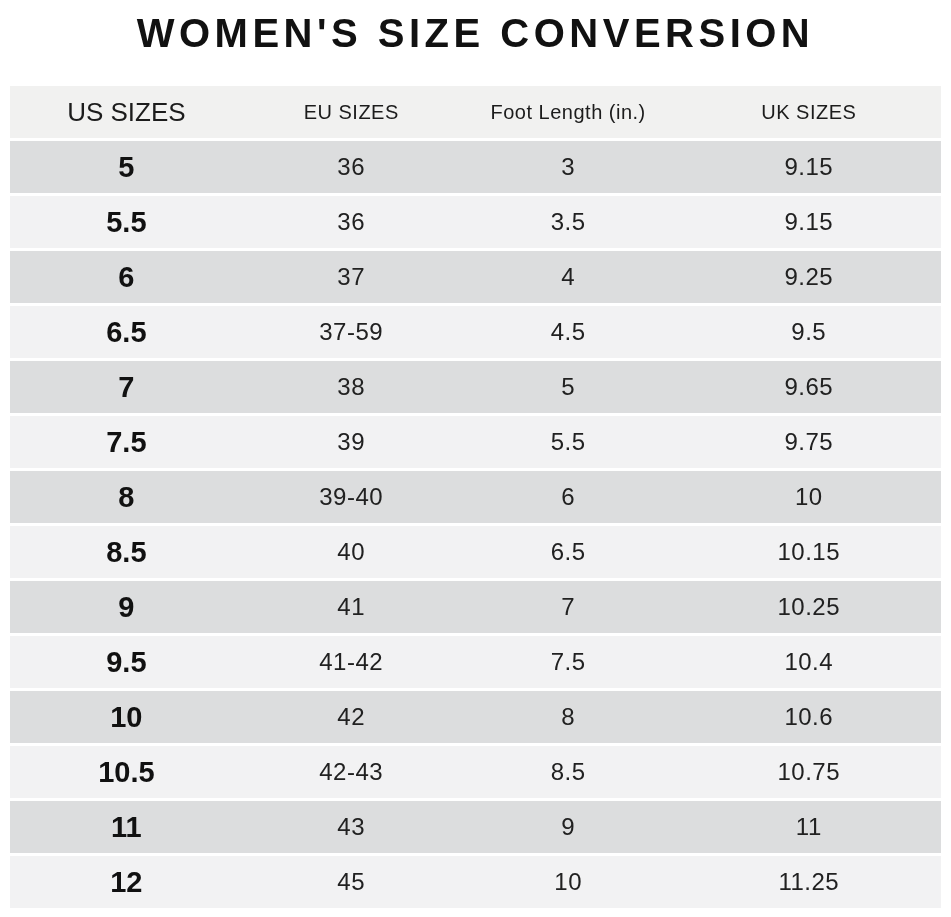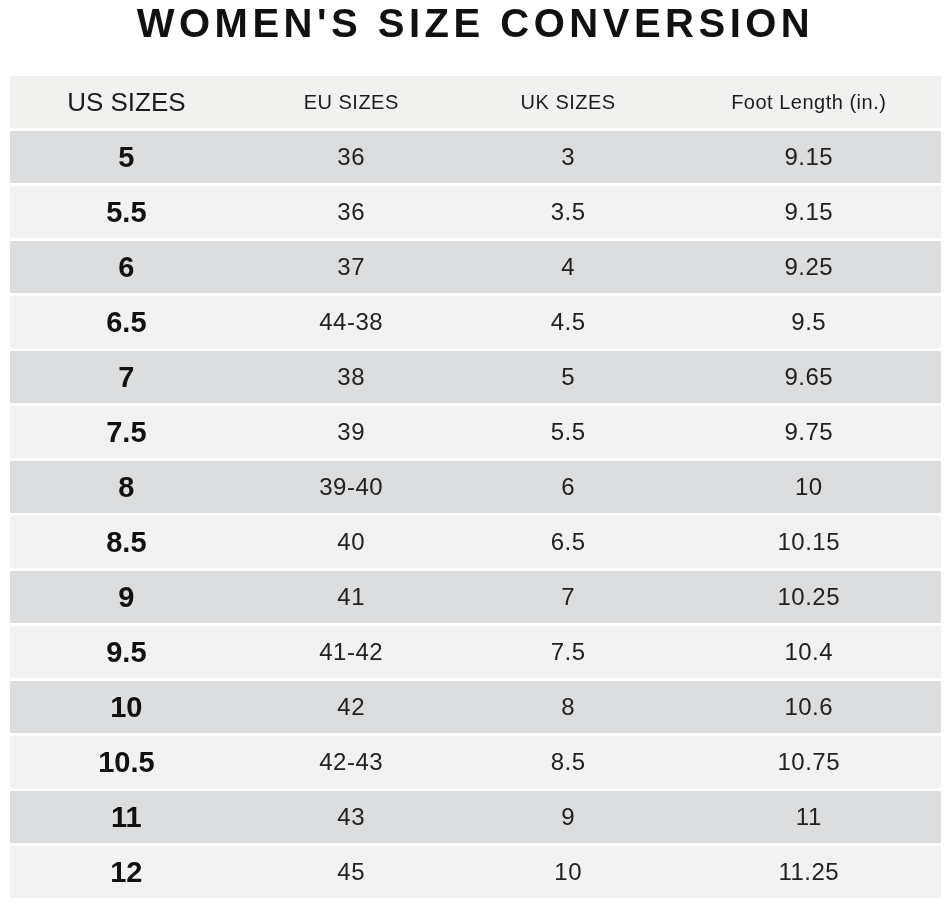--- a/index.html
+++ b/index.html
@@ -11,21 +11,21 @@
     overflow: hidden;
     font-family: "Liberation Sans", sans-serif;
   }
   .page {
     width: 951px;
     height: 917px;
     box-sizing: border-box;
   }
   .title {
     margin: 0;
-    padding-top: 1px;
+    padding-top: 11px;
     height: 47px;
     text-align: center;
     font-size: 40px;
     font-weight: 700;
     letter-spacing: 4.5px;
     color: #111111;
     font-family: "Liberation Sans", sans-serif;
     white-space: nowrap;
   }
   .table {
@@ -72,22 +72,22 @@
 </head>
 <body>
 
 <div class="page">
   <h1 class="title">WOMEN'S SIZE CONVERSION</h1>
 
   <div class="table">
     <div class="row header">
       <div class="cell us">US SIZES</div>
       <div class="cell">EU SIZES</div>
+      <div class="cell">Foot Length (in.)</div>
       <div class="cell">UK SIZES</div>
-      <div class="cell">Foot Length (in.)</div>
     </div>
 
   <div class="row shade-dark">
         <div class="cell us">5</div>
         <div class="cell">36</div>
         <div class="cell">3</div>
         <div class="cell">9.15</div>
       </div>
       <div class="row shade-light">
         <div class="cell us">5.5</div>
@@ -96,21 +96,21 @@
         <div class="cell">9.15</div>
       </div>
       <div class="row shade-dark">
         <div class="cell us">6</div>
         <div class="cell">37</div>
         <div class="cell">4</div>
         <div class="cell">9.25</div>
       </div>
       <div class="row shade-light">
         <div class="cell us">6.5</div>
-        <div class="cell">44-38</div>
+        <div class="cell">37-59</div>
         <div class="cell">4.5</div>
         <div class="cell">9.5</div>
       </div>
       <div class="row shade-dark">
         <div class="cell us">7</div>
         <div class="cell">38</div>
         <div class="cell">5</div>
         <div class="cell">9.65</div>
       </div>
       <div class="row shade-light">

